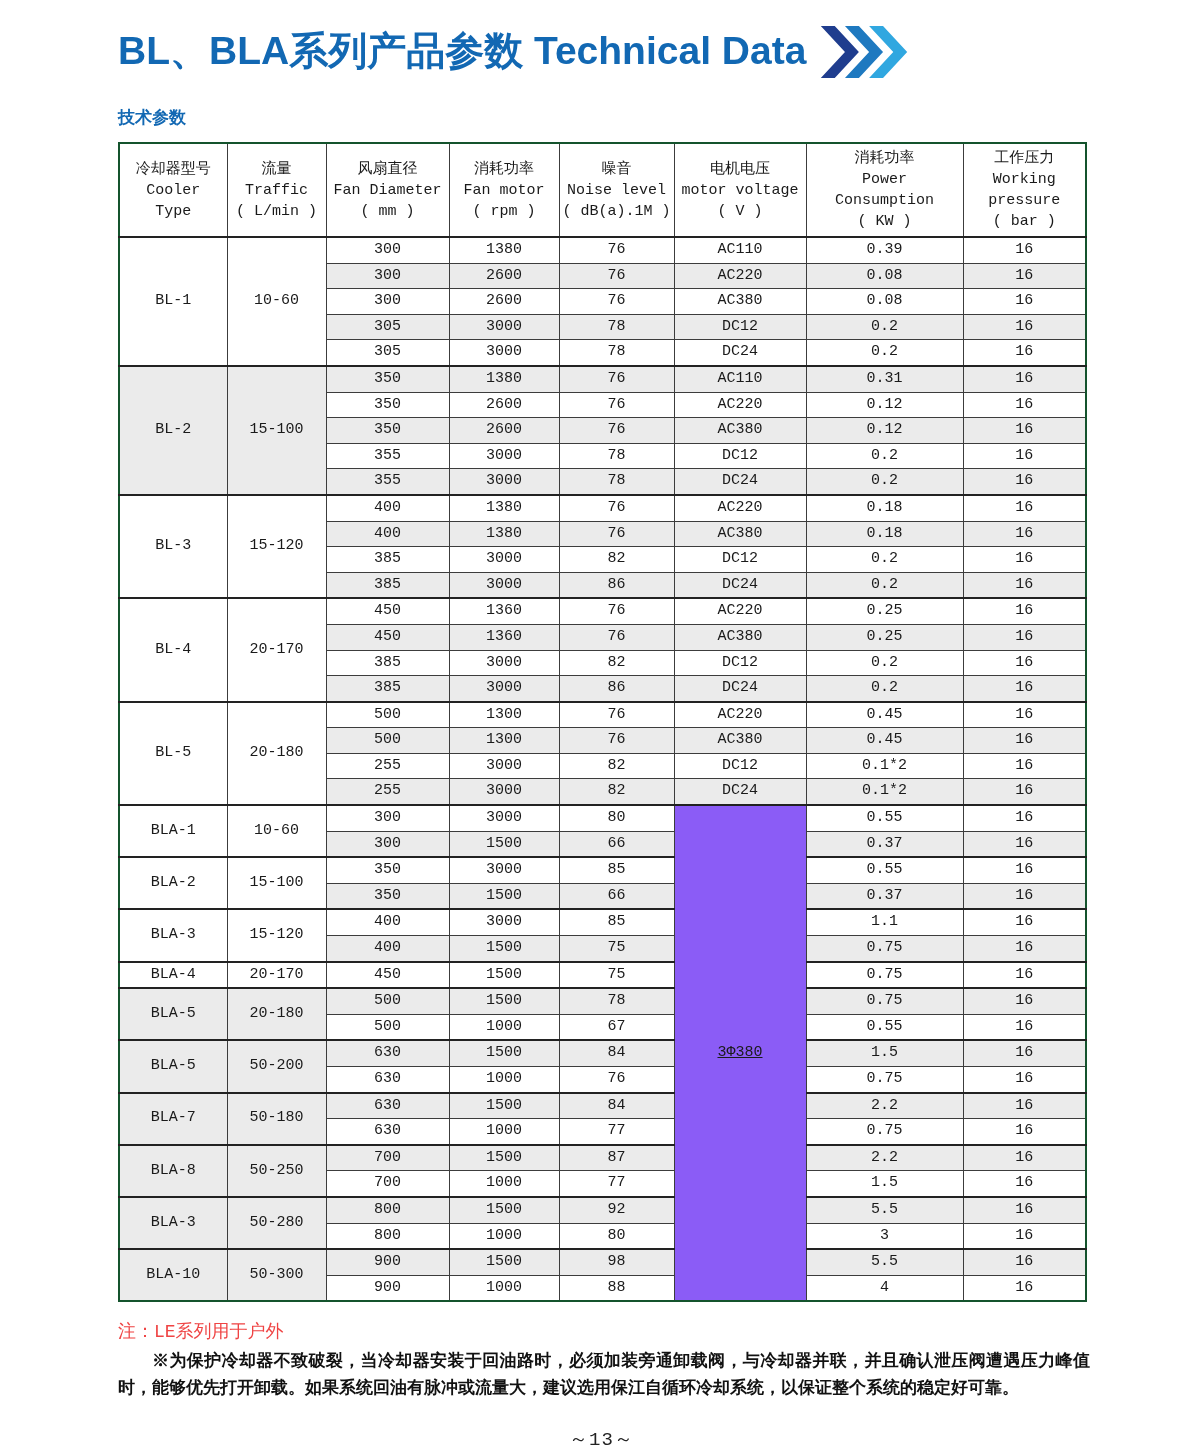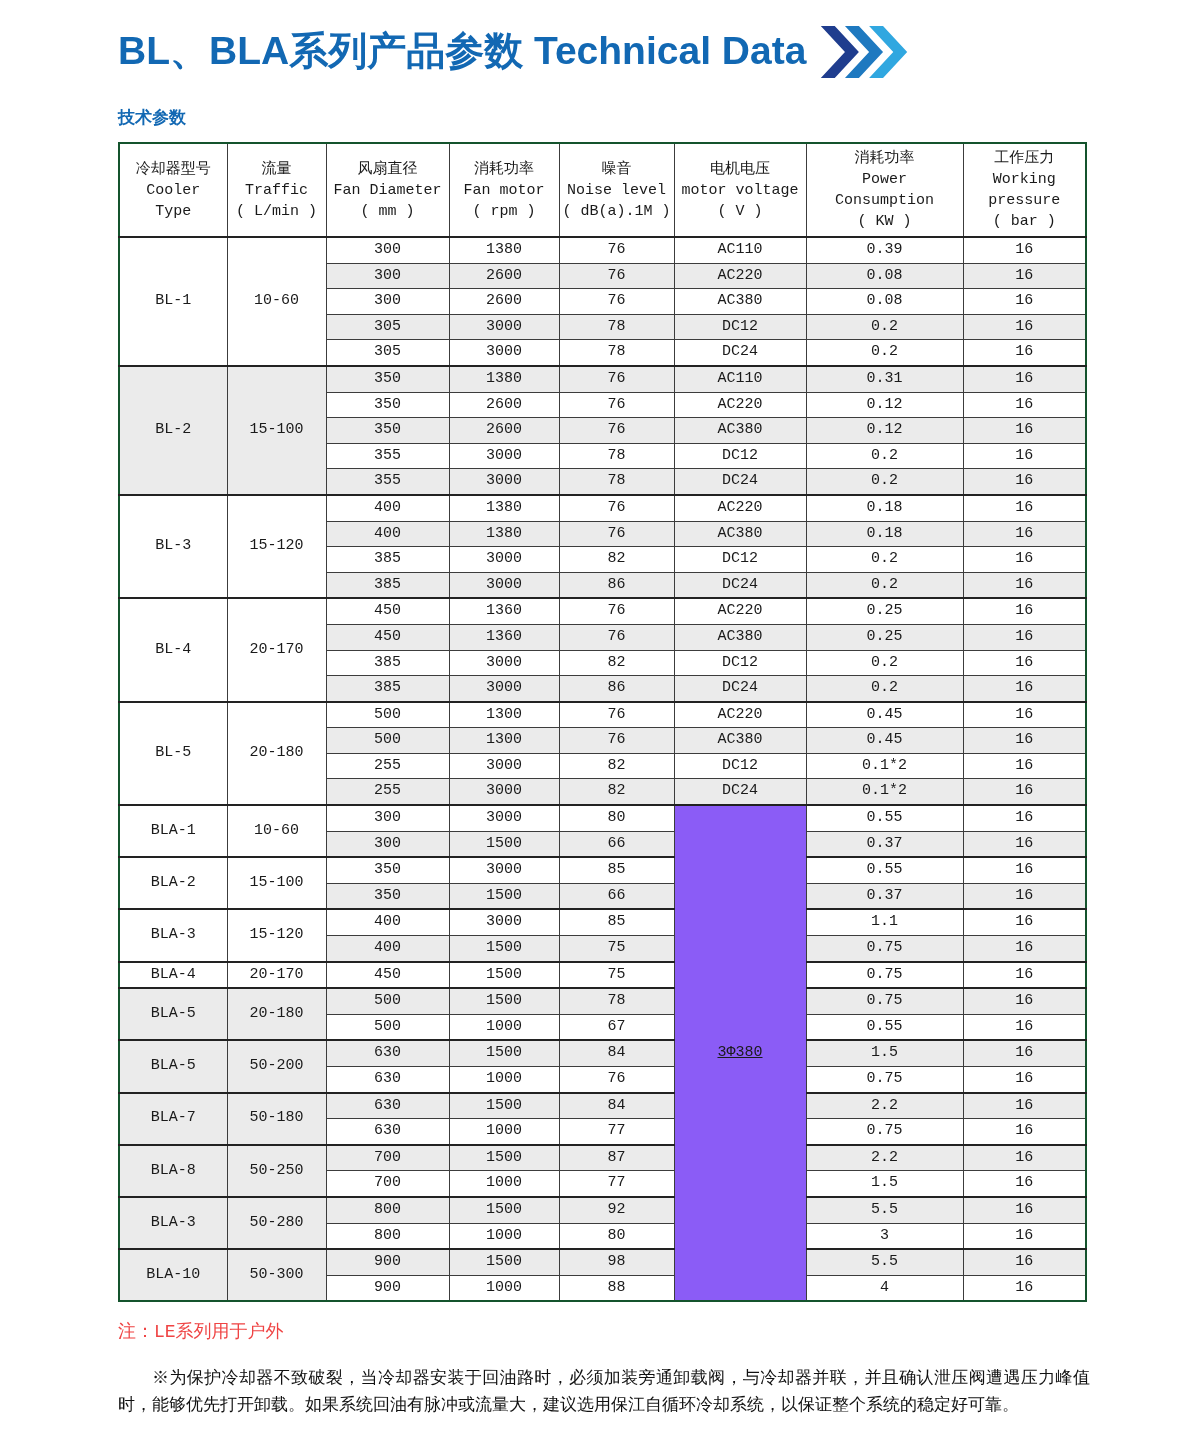--- a/index.html
+++ b/index.html
@@ -47,22 +47,22 @@
     border-bottom:2px solid #222222;
   }
   table.tech td { height:24.6px; line-height:24.6px; background:#ffffff; }
   table.tech td.shade { background:#ebebeb; }
   table.tech tr.gstart td { border-top:2px solid #222222; }
   table.tech td.vmerged { background:#8b5cf6;text-decoration:underline; }
 
   
   .note1 { margin-top:17px; font-size:18px; color:#ef4444; }
   .note2 {
-    margin-top:22px; width:972px; font-size:17px; line-height:27px;
-    text-indent:2em; color:#111; text-align:justify;
+    margin-top:5px; width:972px; font-size:17px; line-height:27px;
+    text-indent:2em; color:#111; text-align:justify;font-weight:bold;
   }
   .pageno {
     margin-top:24px; width:967px; text-align:center;
     font-size:19px; color:#222; letter-spacing:1px;
   }
 </style>
 </head>
 <body>
 
 <div class="page">

